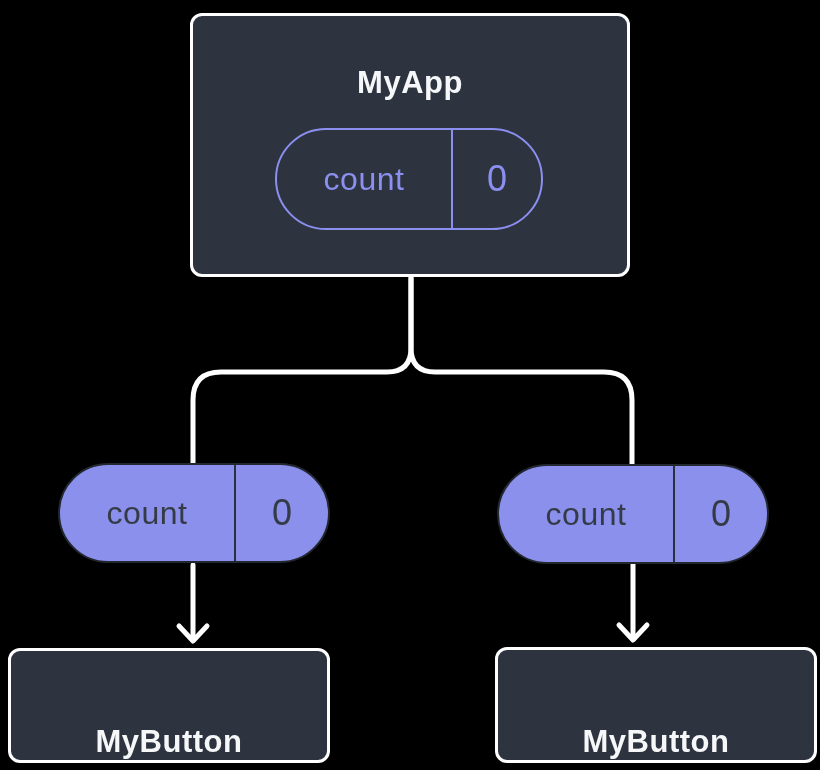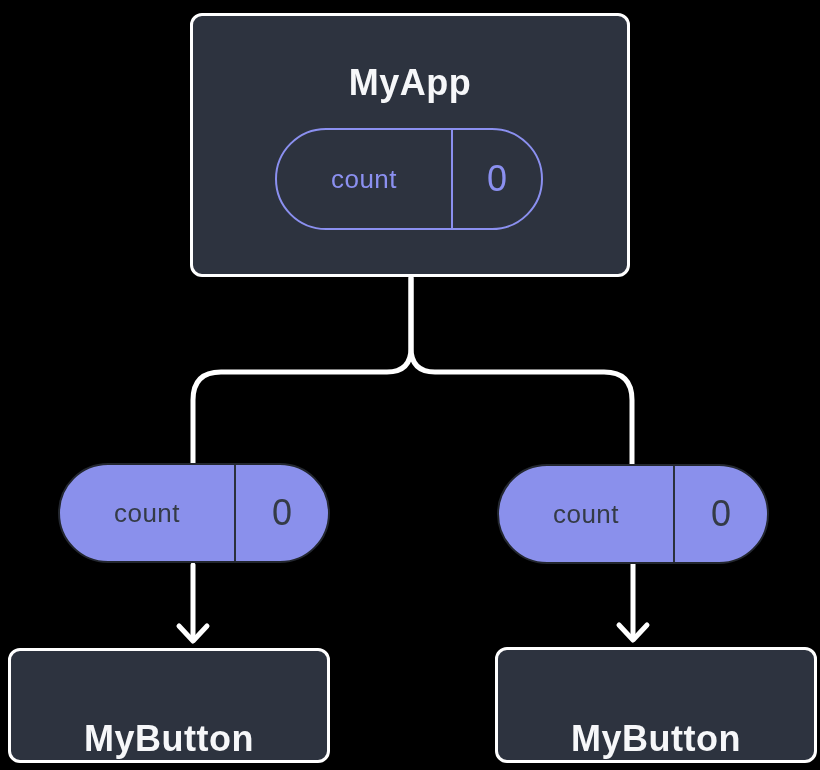--- a/index.html
+++ b/index.html
@@ -9,42 +9,42 @@
   }
   .connectors{position:absolute;left:0;top:0;width:820px;height:770px;}
   .connectors path{fill:none;stroke:#FFFFFF;stroke-width:5;stroke-linecap:round;stroke-linejoin:round;}
 
   .node{
     position:absolute;box-sizing:border-box;background:#2D333F;
     border:3.5px solid #FFFFFF;border-radius:12px;
     display:flex;align-items:flex-end;justify-content:center;
   }
   .node-title{
-    color:#F6F7F9;font-size:36px;font-weight:600;letter-spacing:.5px;
+    color:#F6F7F9;font-size:31px;font-weight:600;letter-spacing:.5px;
     display:flex;align-items:center;justify-content:center;
   }
   .root-title{position:absolute;left:190px;top:58px;width:440px;height:50px;}
 
   .pill{
     position:absolute;box-sizing:border-box;display:flex;align-items:stretch;
     border-radius:999px;overflow:hidden;
   }
   .pill-outline{
     width:268px;height:102px;left:275px;top:128px;
     border:2.5px solid #8B90F0;background:transparent;color:#8B90F0;
   }
   .pill-outline .pill-name{border-right:2.5px solid #8B90F0;}
   .pill-solid{
     width:272px;height:100px;
     border:2.5px solid #23272F;background:#8A90EC;color:#343B46;
   }
   .pill-solid .pill-name{border-right:2.5px solid #2B313C;}
   .pill-name{
     width:174px;display:flex;align-items:center;justify-content:center;
-    font-size:26px;letter-spacing:.5px;
+    font-size:32px;letter-spacing:.5px;
   }
   .pill-value{
     flex:1;display:flex;align-items:center;justify-content:center;
     font-size:36px;
   }
   .pill-left{left:58px;top:463px;}
   .pill-right{left:497px;top:464px;}
   .box-left{left:8px;top:648px;width:322px;height:115px;}
   .box-right{left:495px;top:647px;width:322px;height:116px;}
   .box-top{left:190px;top:13px;width:440px;height:264px;}

